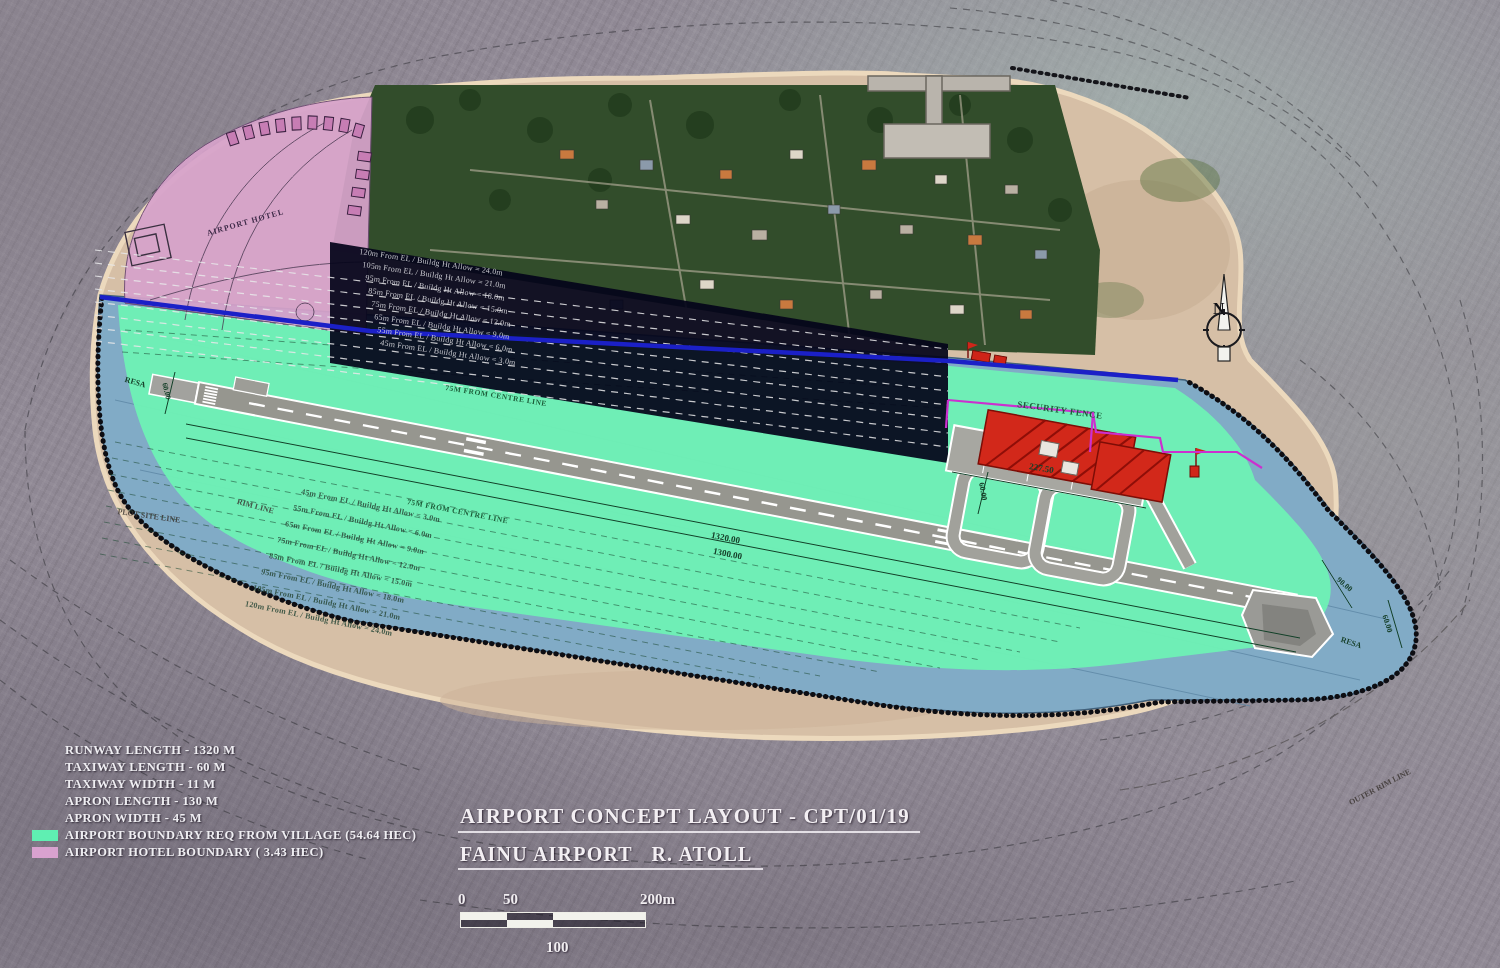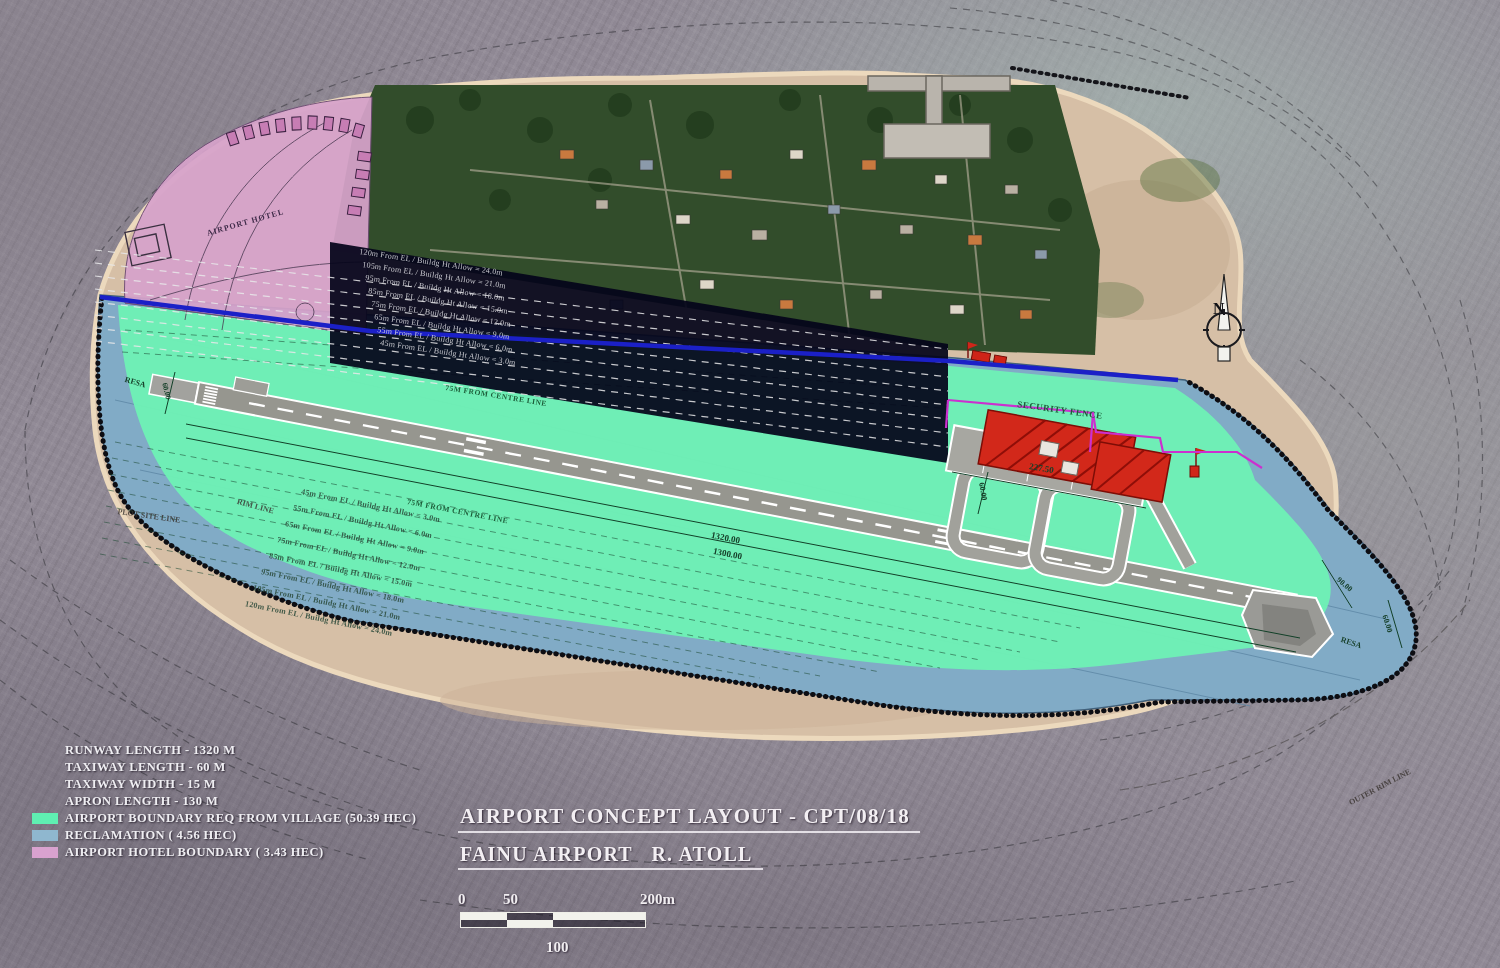--- a/index.html
+++ b/index.html
@@ -336,21 +336,21 @@
   <circle cx="32" cy="58" r="17" fill="none" stroke="#1a1a1e" stroke-width="2"></circle>
   <line x1="32" y1="37" x2="32" y2="43" stroke="#1a1a1e" stroke-width="2"></line>
   <line x1="32" y1="73" x2="32" y2="79" stroke="#1a1a1e" stroke-width="2"></line>
   <line x1="11" y1="58" x2="17" y2="58" stroke="#1a1a1e" stroke-width="2"></line>
   <line x1="47" y1="58" x2="53" y2="58" stroke="#1a1a1e" stroke-width="2"></line>
   <rect x="26" y="75" width="12" height="14" fill="#f2f2ee" stroke="#222" stroke-width="1.2"></rect>
 </svg>
 <div id="northN">N</div>
 
 <div class="lbl" style="left:458px;top:806px;">
-  <span id="title1" class="title-line">AIRPORT CONCEPT LAYOUT - CPT/08/18</span>
+  <span id="title1" class="title-line">AIRPORT CONCEPT LAYOUT - CPT/01/19</span>
 </div>
 <div class="lbl" style="left:458px;top:844px;">
   <span id="title2" class="title-line">FAINU AIRPORT&nbsp;&nbsp;&nbsp;R. ATOLL</span>
 </div>
 
 <div class="lbl scale-num" style="left:458px;top:892px;">0</div>
 <div class="lbl scale-num" style="left:503px;top:892px;">50</div>
 <div class="lbl scale-num" style="left:546px;top:940px;">100</div>
 <div class="lbl scale-num" style="left:640px;top:892px;">200m</div>
 <div id="scalebar">
@@ -363,32 +363,31 @@
 </div>
 
 <div id="legend">
   <div class="leg-row noswatch">
         <span>RUNWAY LENGTH - 1320 M</span>
       </div>
   <div class="leg-row noswatch">
         <span>TAXIWAY LENGTH - 60 M</span>
       </div>
   <div class="leg-row noswatch">
-        <span>TAXIWAY WIDTH - 15 M</span>
+        <span>TAXIWAY WIDTH - 11 M</span>
       </div>
   <div class="leg-row noswatch">
         <span>APRON LENGTH - 130 M</span>
+      </div>
+  <div class="leg-row noswatch">
+        <span>APRON WIDTH - 45 M</span>
       </div>
   <div class="leg-row">
     <span class="sw" style="background:#5fefb2;"></span>
-    <span>AIRPORT BOUNDARY REQ FROM VILLAGE (50.39 HEC)</span>
-  </div>
-  <div class="leg-row">
-    <span class="sw" style="background:#8fb7cf;"></span>
-    <span>RECLAMATION ( 4.56 HEC)</span>
+    <span>AIRPORT BOUNDARY REQ FROM VILLAGE (54.64 HEC)</span>
   </div>
   <div class="leg-row">
     <span class="sw" style="background:#d9a2cf;"></span>
     <span>AIRPORT HOTEL BOUNDARY ( 3.43 HEC)</span>
   </div>
 </div>
 
 </div>
 
 </body></html>

